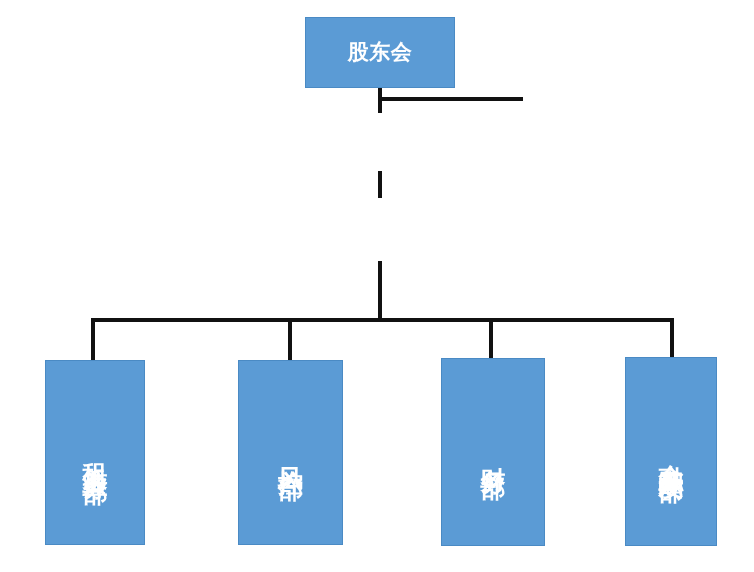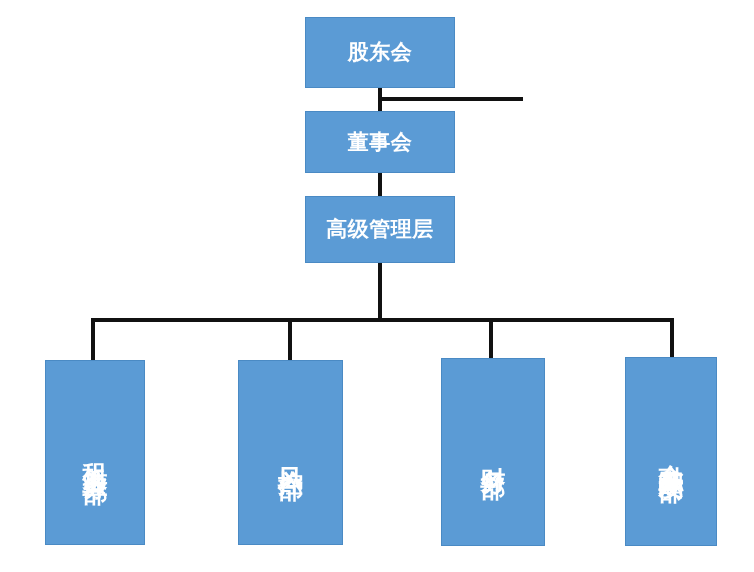--- a/index.html
+++ b/index.html
@@ -72,23 +72,21 @@
   <div class="line hline" style="left:91px; top:318px; width:583px;"></div>
 
   <div class="line vline" style="left:91px; top:318px; height:46px;"></div>
   <div class="line vline" style="left:288px; top:318px; height:46px;"></div>
   <div class="line vline" style="left:489px; top:318px; height:44px;"></div>
   <div class="line vline" style="left:670px; top:318px; height:43px;"></div>
 
   <div class="node horiz" style="left:305px; top:17px; width:150px; height:71px;">股东会</div>
 
 
-  <div class="node horiz" style="left:305px; top:111px; width:150px; height:62px;">董事会</div>
 
-  <div class="node horiz" style="left:305px; top:196px; width:150px; height:67px;">高级管理层</div>
 
   <div class="node vert" style="left:45px; top:360px; width:100px; height:185px;">租赁业务部</div>
 
   <div class="node vert" style="left:238px; top:360px; width:105px; height:185px;">风控部</div>
 
   <div class="node vert" style="left:441px; top:358px; width:104px; height:188px;">财务部</div>
 
   <div class="node vert tall" style="left:625px; top:357px; width:92px; height:189px;">金融产品开发部</div>
 
 </div>

